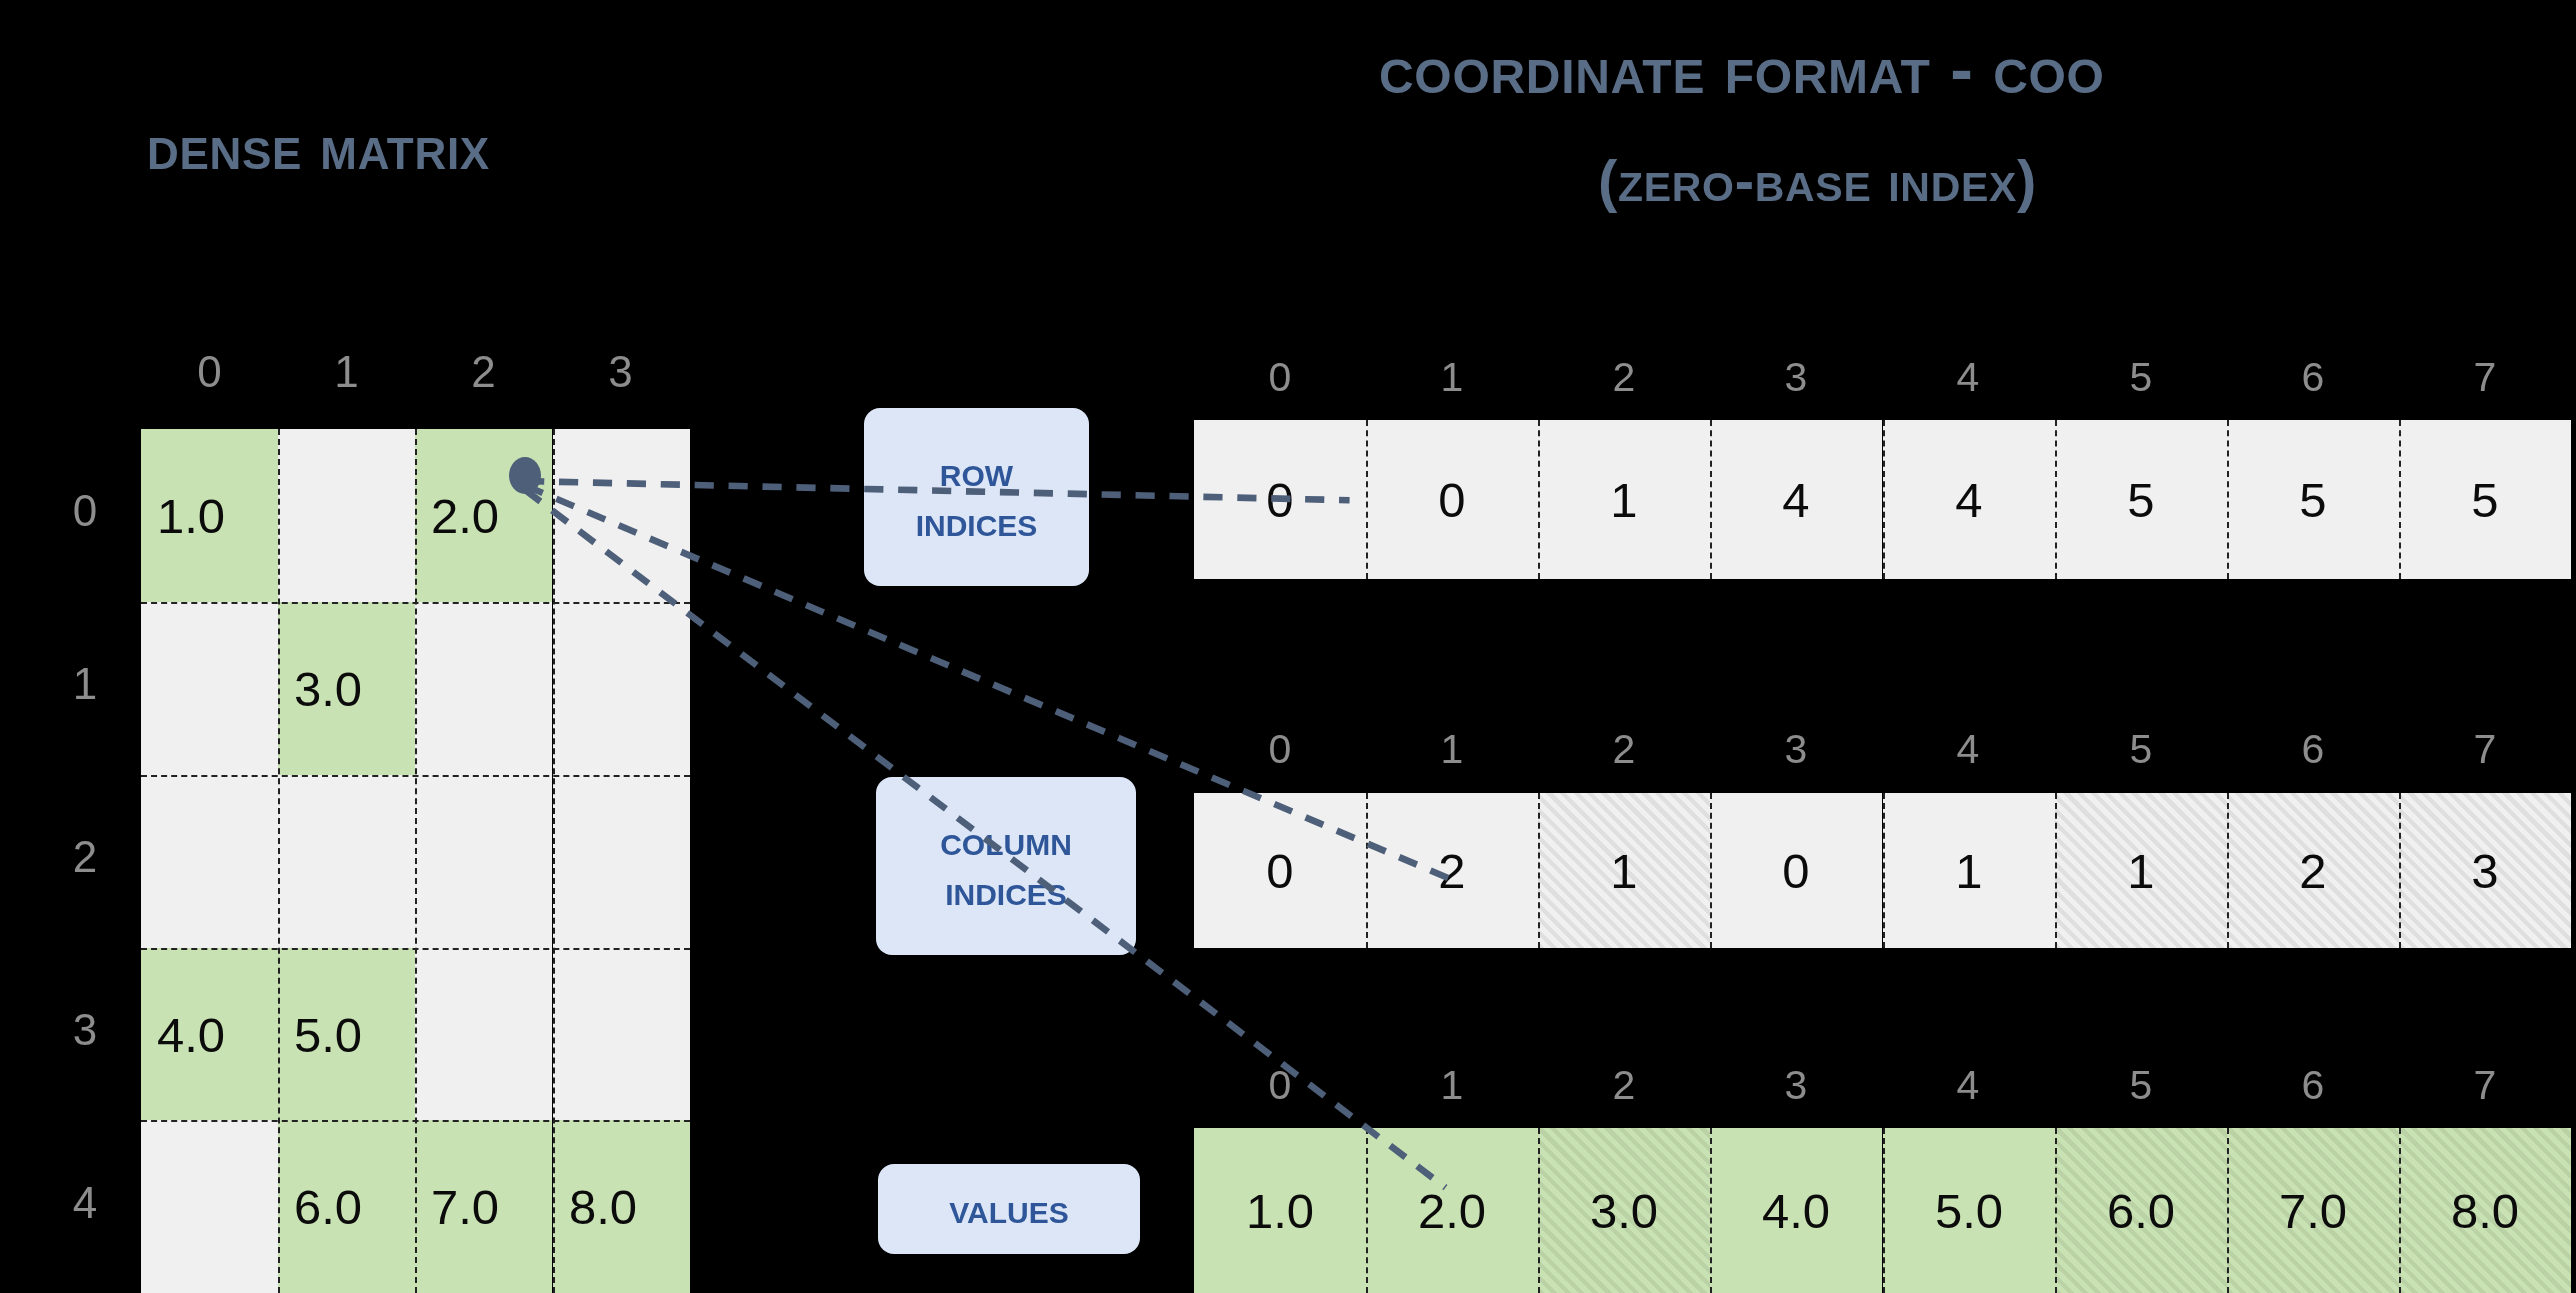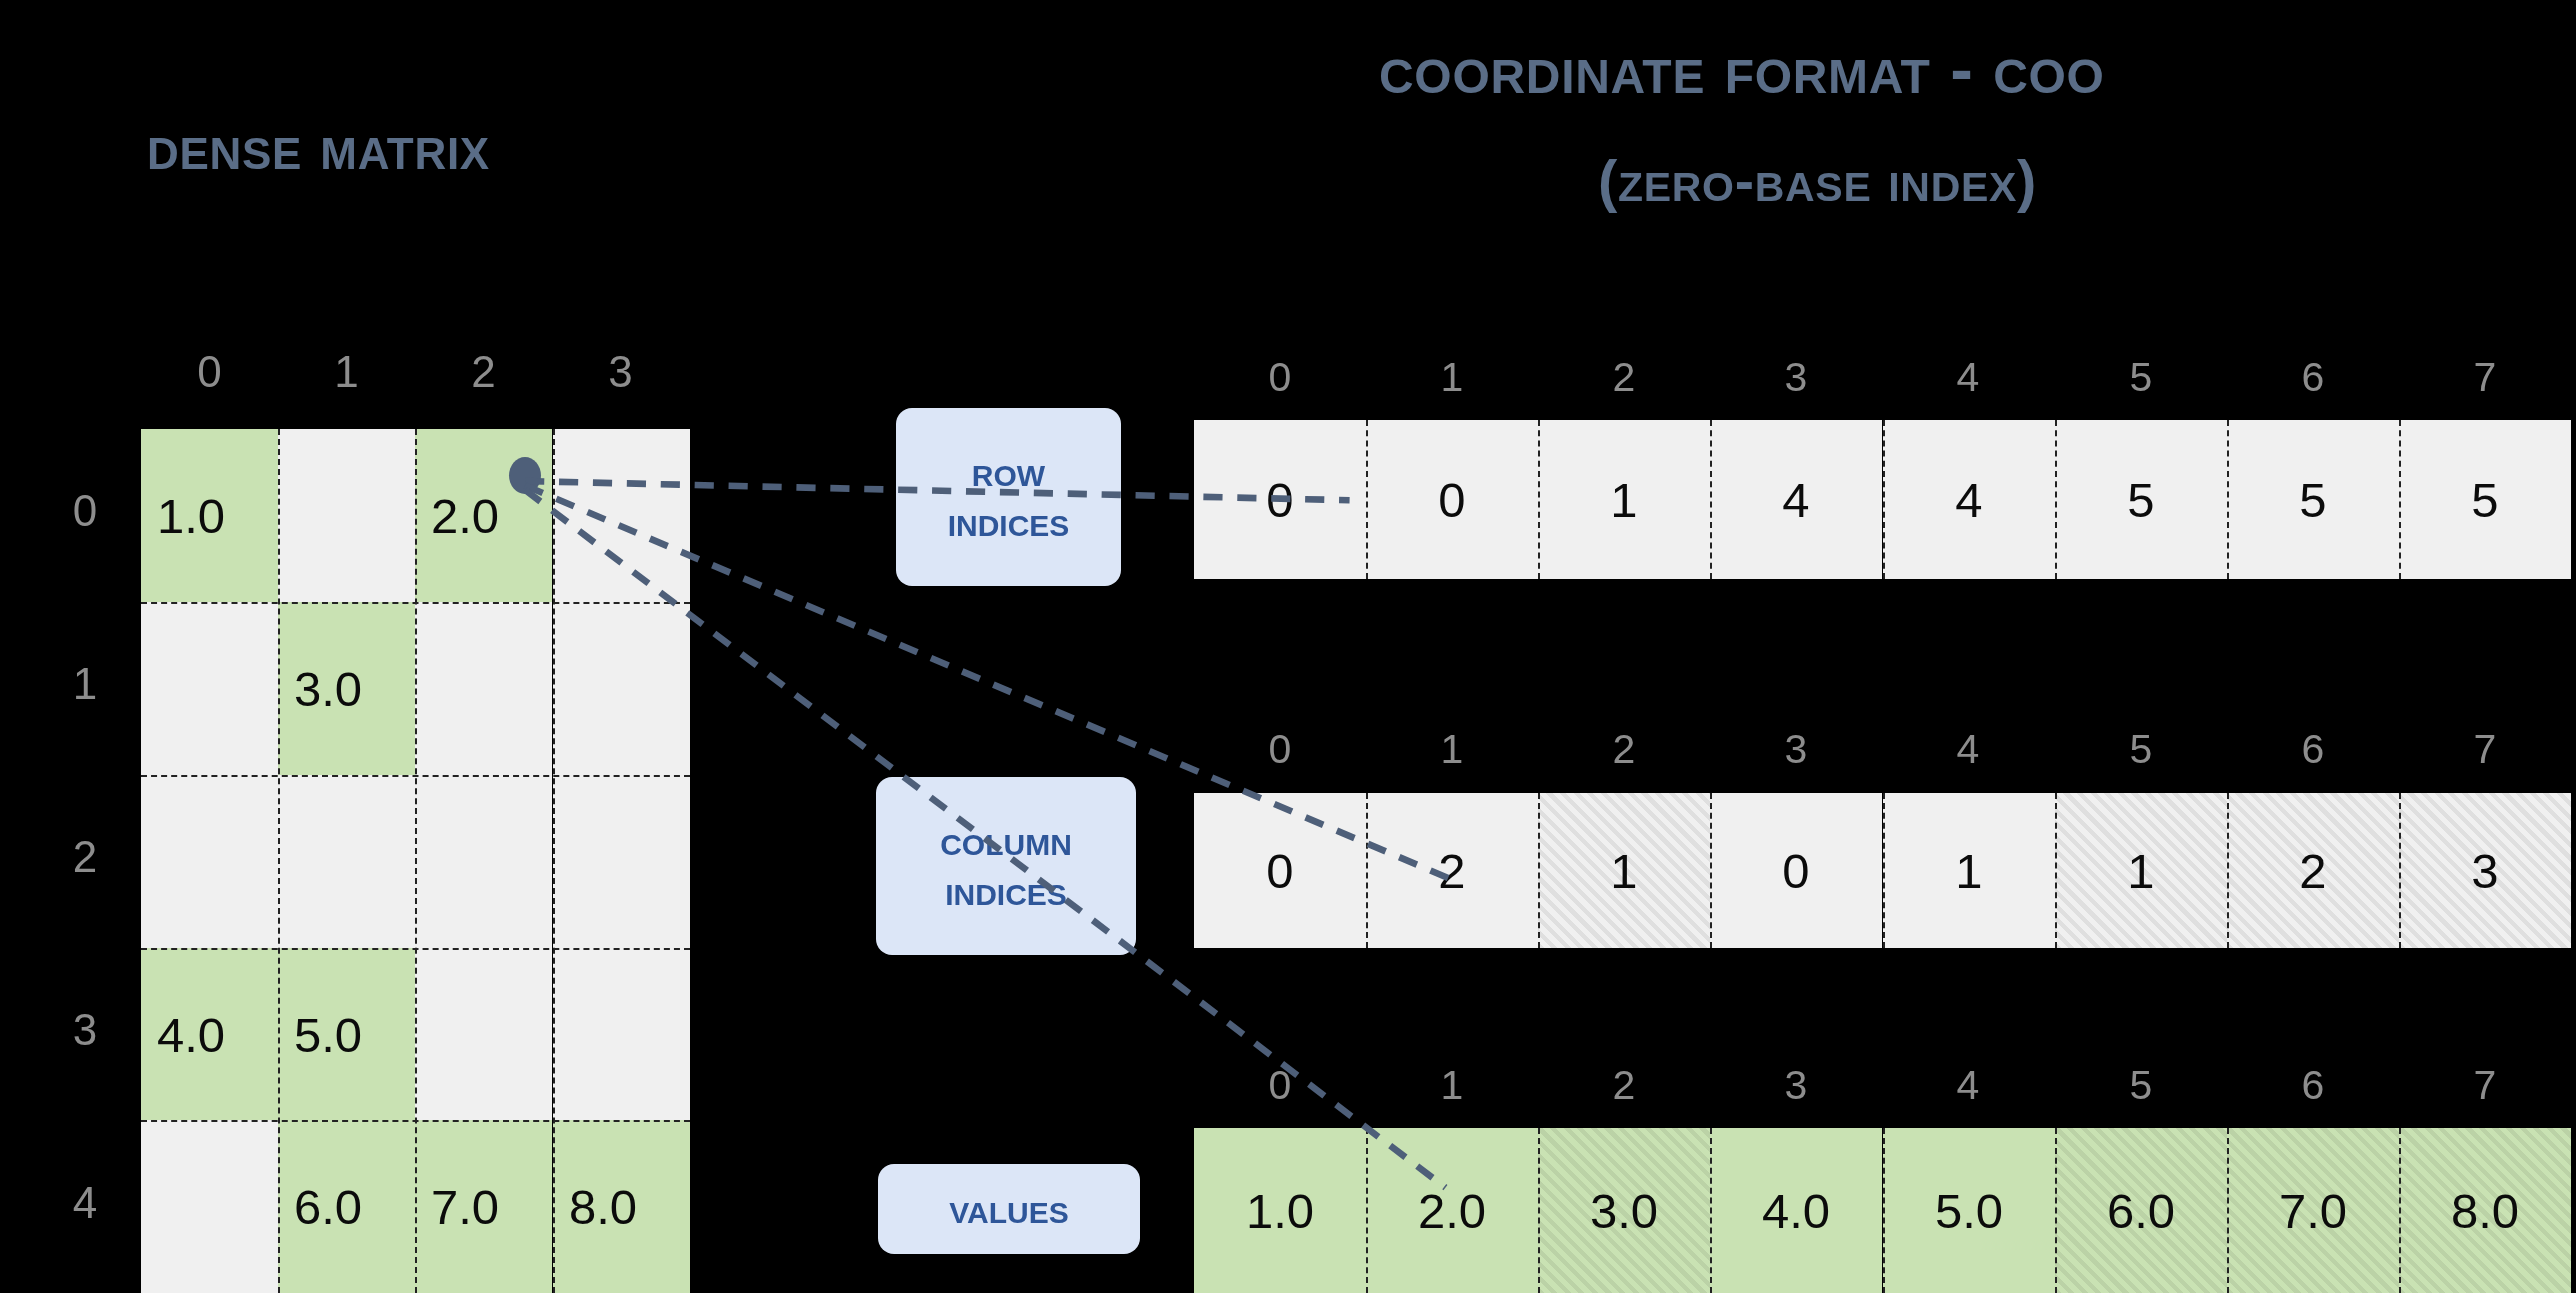--- a/index.html
+++ b/index.html
@@ -32,21 +32,21 @@
 
   #hot-dot{position:absolute;left:509px;top:457px;width:32px;height:37px;
            border-radius:50%;background:#4e5f79;}
 
   
   .pill{position:absolute;background:#dce6f7;border-radius:16px;
         color:#2e5699;font-weight:bold;font-size:43px;
         display:flex;flex-direction:column;align-items:center;
         justify-content:center;line-height:1.16;
         font-variant:small-caps;text-transform:lowercase;}
-  #pill-row{left:896px;top:408px;width:225px;height:178px;}
+  #pill-row{left:864px;top:408px;width:225px;height:178px;}
   #pill-col{left:876px;top:777px;width:260px;height:178px;}
   #pill-val{left:878px;top:1164px;width:262px;height:90px;}
 
   
   .arr{position:absolute;left:1194px;width:1377px;}
   .arr .cells{position:relative;width:100%;height:100%;}
   .acell{position:absolute;width:172px;height:100%;box-sizing:border-box;
          display:flex;align-items:center;justify-content:center;
          font-size:49px;color:#0b0b0b;background:#f0f0f0;}
   .acell.green{background:#c9e2b3;}

